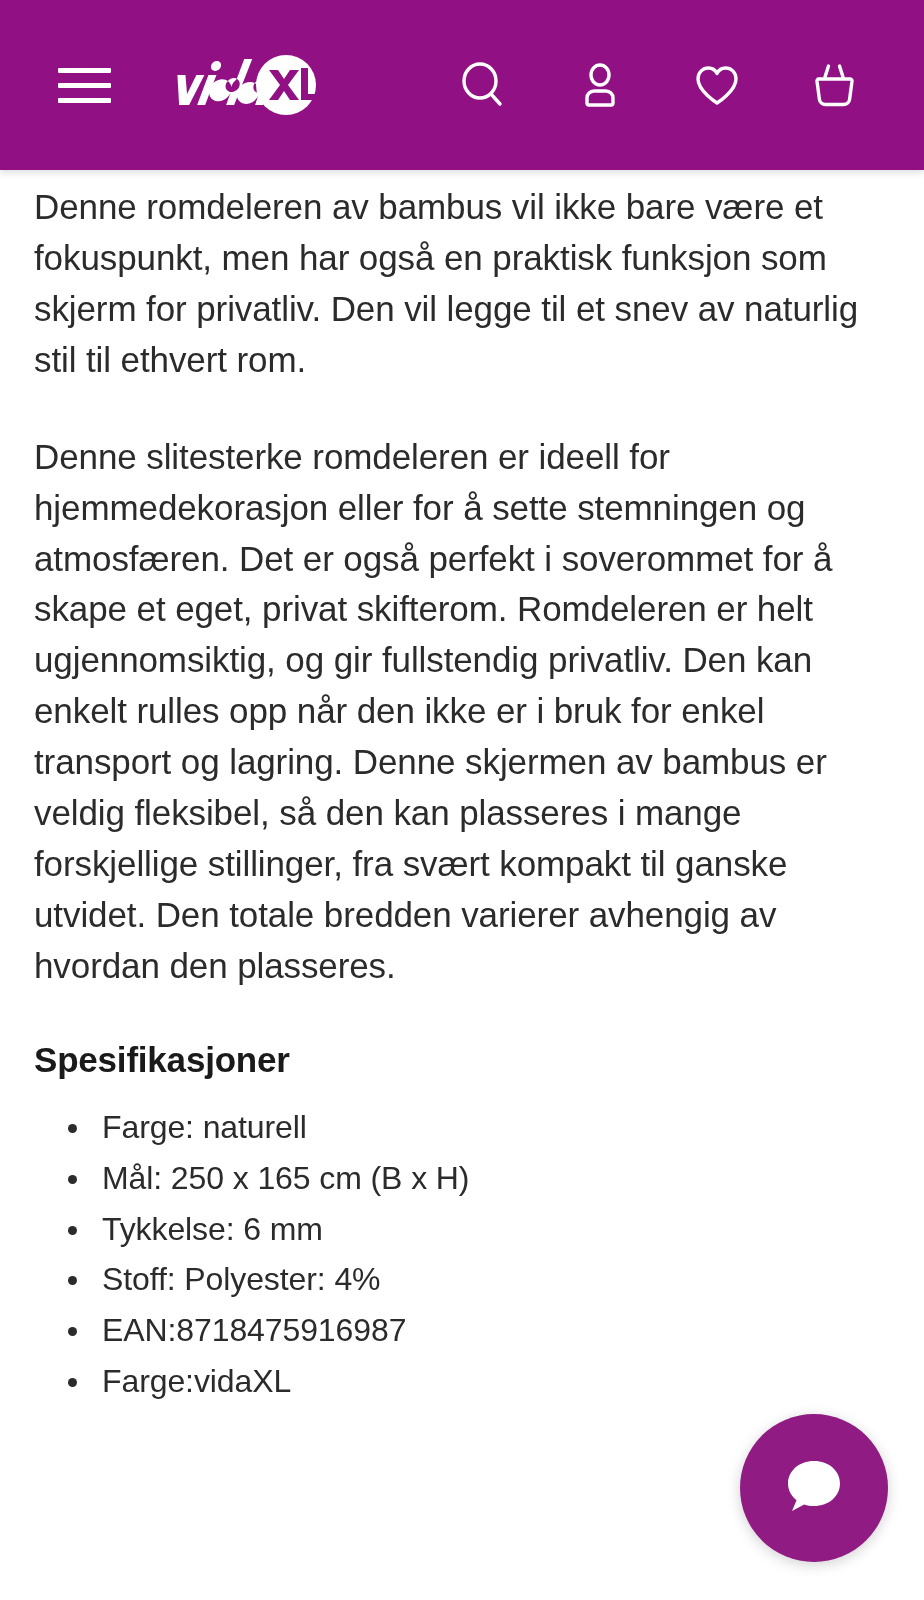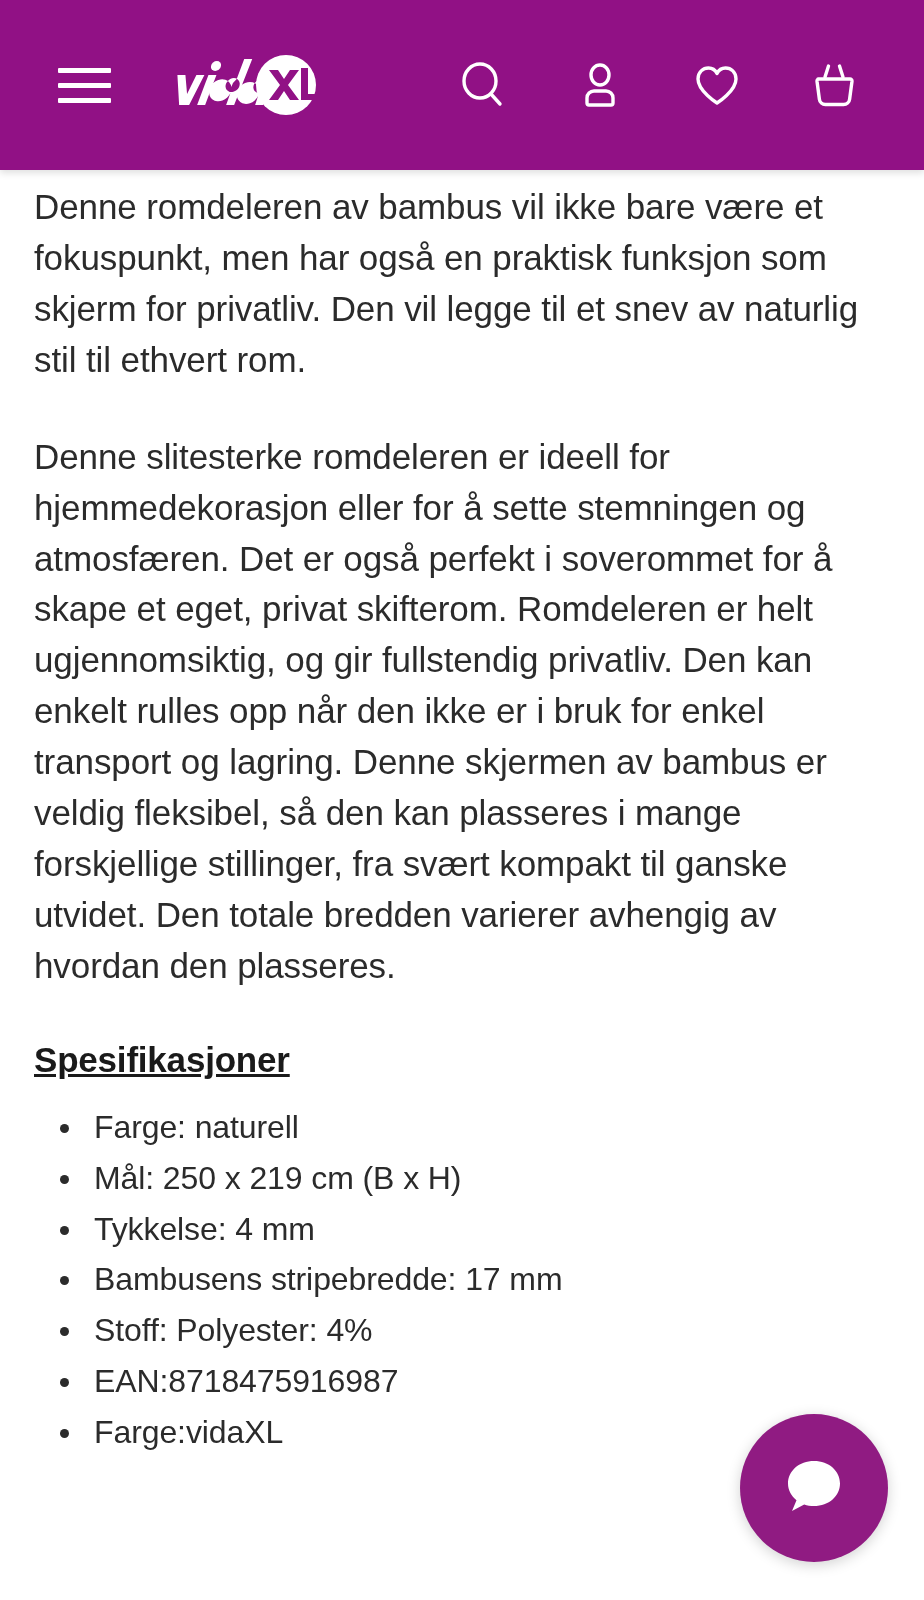--- a/index.html
+++ b/index.html
@@ -99,26 +99,25 @@
     font-weight: 400;
   }
   .desc-p:last-of-type { margin-bottom: 8px; }
 
   .spec-heading {
     font-size: 35px;
     font-weight: bold;
     margin: 48px 0 22px 0;
     color: #1a1a1a;
     letter-spacing: -0.2px;
-    text-decoration: underline;
   }
 
   .spec-list {
     list-style: none;
-    margin: 8px;
+    margin: 16px;
     padding: 0;
   }
   .spec-list li {
     position: relative;
     font-size: 32px;
     line-height: 1.59;
     color: #2b2b2b;
     padding-left: 52px;
     letter-spacing: -0.1px;
   }
@@ -231,23 +230,22 @@
 <main class="content">
 
   <p class="desc-p">Denne romdeleren av bambus vil ikke bare være et fokuspunkt, men har også en praktisk funksjon som skjerm for privatliv. Den vil legge til et snev av naturlig stil til ethvert rom.</p>
 
   <p class="desc-p">Denne slitesterke romdeleren er ideell for hjemmedekorasjon eller for å sette stemningen og atmosfæren. Det er også perfekt i soverommet for å skape et eget, privat skifterom. Romdeleren er helt ugjennomsiktig, og gir fullstendig privatliv. Den kan enkelt rulles opp når den ikke er i bruk for enkel transport og lagring. Denne skjermen av bambus er veldig fleksibel, så den kan plasseres i mange forskjellige stillinger, fra svært kompakt til ganske utvidet. Den totale bredden varierer avhengig av hvordan den plasseres.</p>
 
   <h2 class="spec-heading">Spesifikasjoner</h2>
 
   <ul class="spec-list">
     <li>Farge: naturell</li>
-    <li>Mål: 250 x 219 cm (B x H)</li>
-    <li>Tykkelse: 4 mm</li>
-    <li>Bambusens stripebredde: 17 mm</li>
+    <li>Mål: 250 x 165 cm (B x H)</li>
+    <li>Tykkelse: 6 mm</li>
     <li>Stoff: Polyester: 4%</li>
     <li>EAN:8718475916987</li>
     <li>Farge:vidaXL</li>
   </ul>
 
 </main>
 
 <button class="chat-fab" aria-label="Chat">
   <svg width="74" height="74" viewBox="0 0 74 74">
     <path d="M37 10 C52 10 63 20 63 32.5 C63 45 52 55 37 55 C33.5 55 30.2 54.4 27.2 53.4

